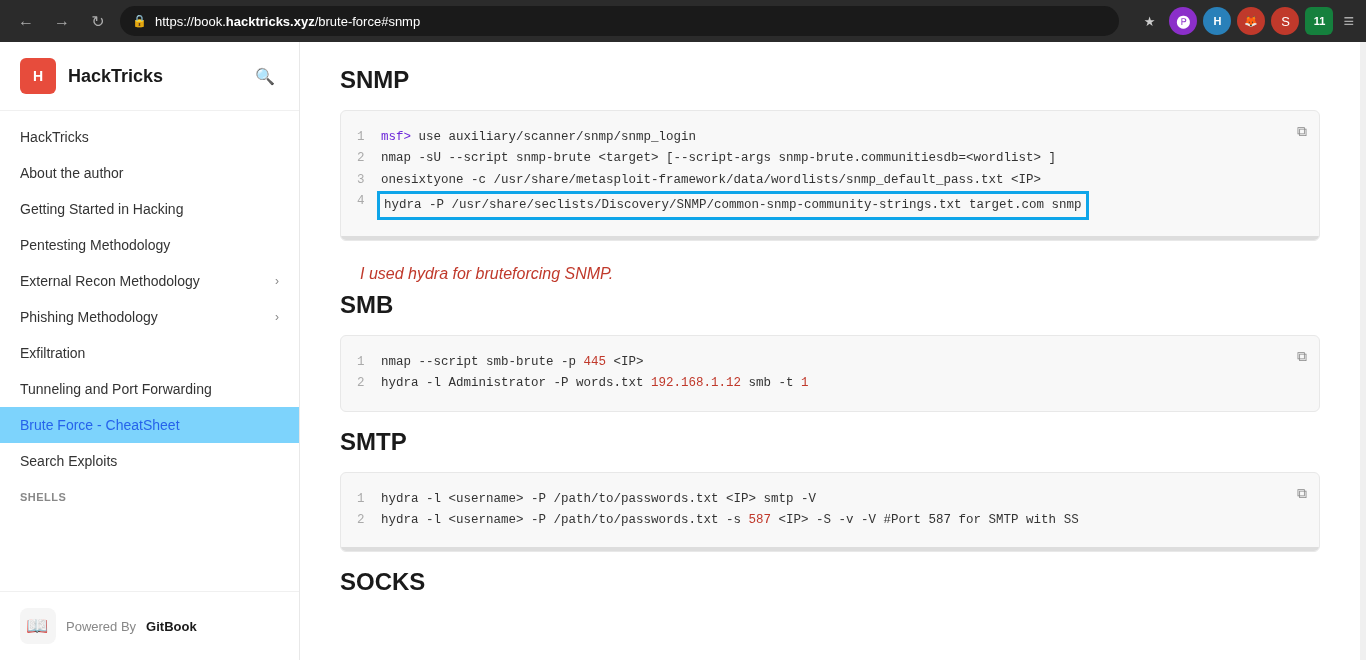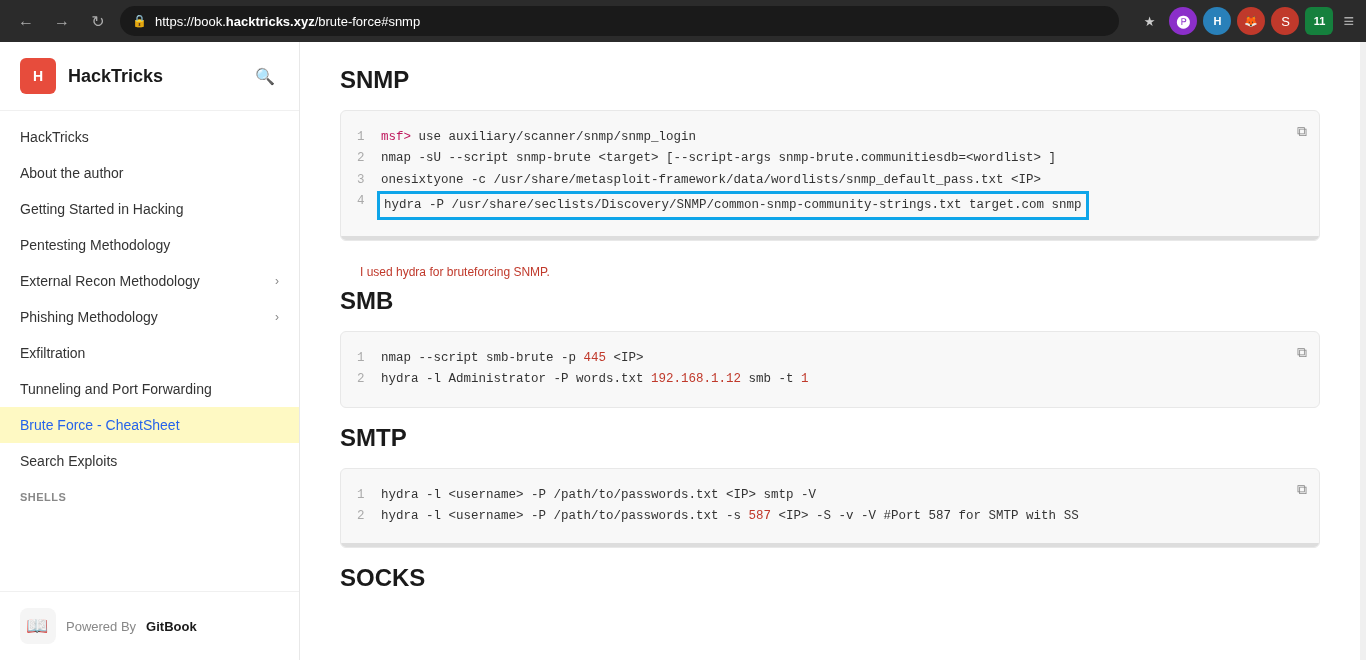--- a/index.html
+++ b/index.html
@@ -122,21 +122,21 @@
       display: flex;
       align-items: center;
       justify-content: space-between;
       padding: 10px 20px;
       font-size: 14px;
       color: #333;
       cursor: pointer;
       text-decoration: none;
     }
     .nav-item.active {
-      background: #fef9c3;
+      background: #7dd3fc;
       color: #2563eb;
       font-weight: 500;
     }
     .nav-item .chevron { color: #888; font-size: 12px; }
     .nav-divider { padding: 12px 20px 4px; font-size: 11px; font-weight: 600; color: #888; text-transform: uppercase; letter-spacing: 0.5px; }
     .sidebar-footer {
       padding: 16px 20px;
       border-top: 1px solid #f0f0f0;
       display: flex;
       align-items: center;
@@ -225,27 +225,28 @@
       padding: 1px 4px;
       margin-left: -4px;
     }
     .code-block .scrollbar-hint {
       height: 4px;
       background: #ddd;
       margin: 0 0 0 0;
     }
 
     
-    .kw-green { color: #be185d; }
+    .kw-green { color: #6d28d9; }
     .kw-red { color: #c0392b; }
 
     
     .callout-text {
       color: #c0392b;
-      font-size: 12px;
+      font-size: 16px;
+      font-style: italic;
       padding: 8px 20px;
       font-weight: 500;
     }
 
     
     .right-scrollbar {
       width: 6px;
       background: #f0f0f0;
       flex-shrink: 0;
     }

